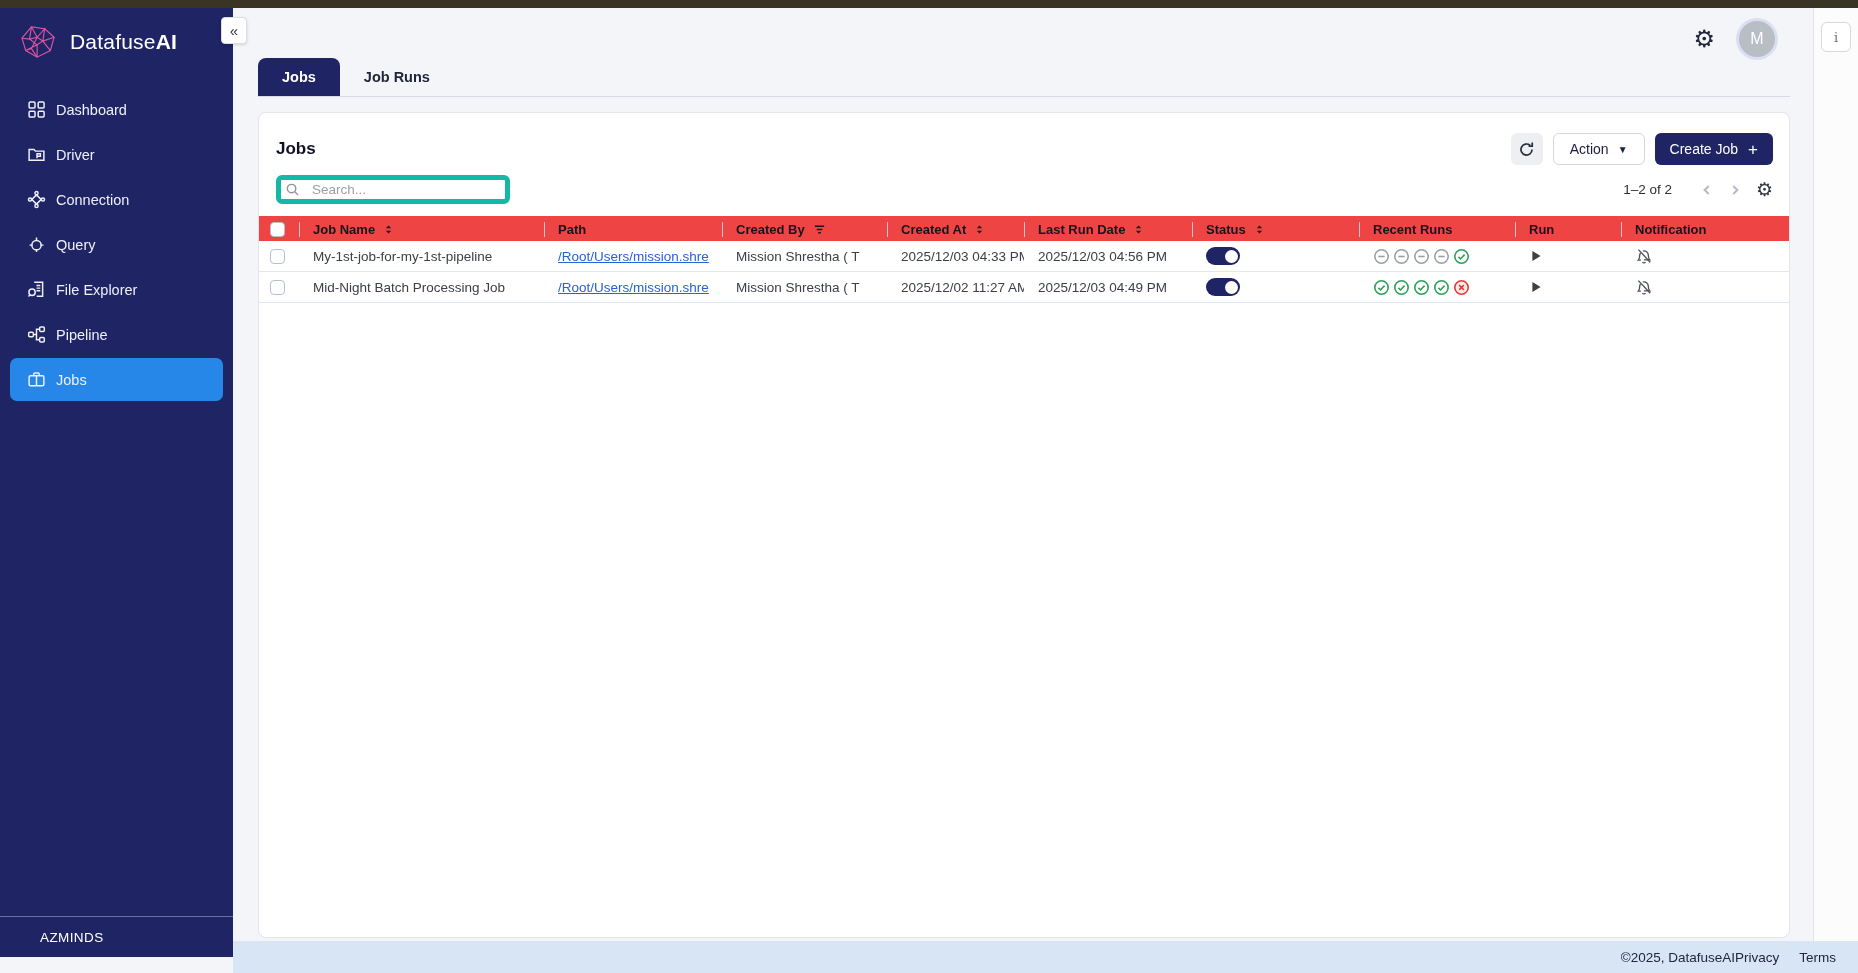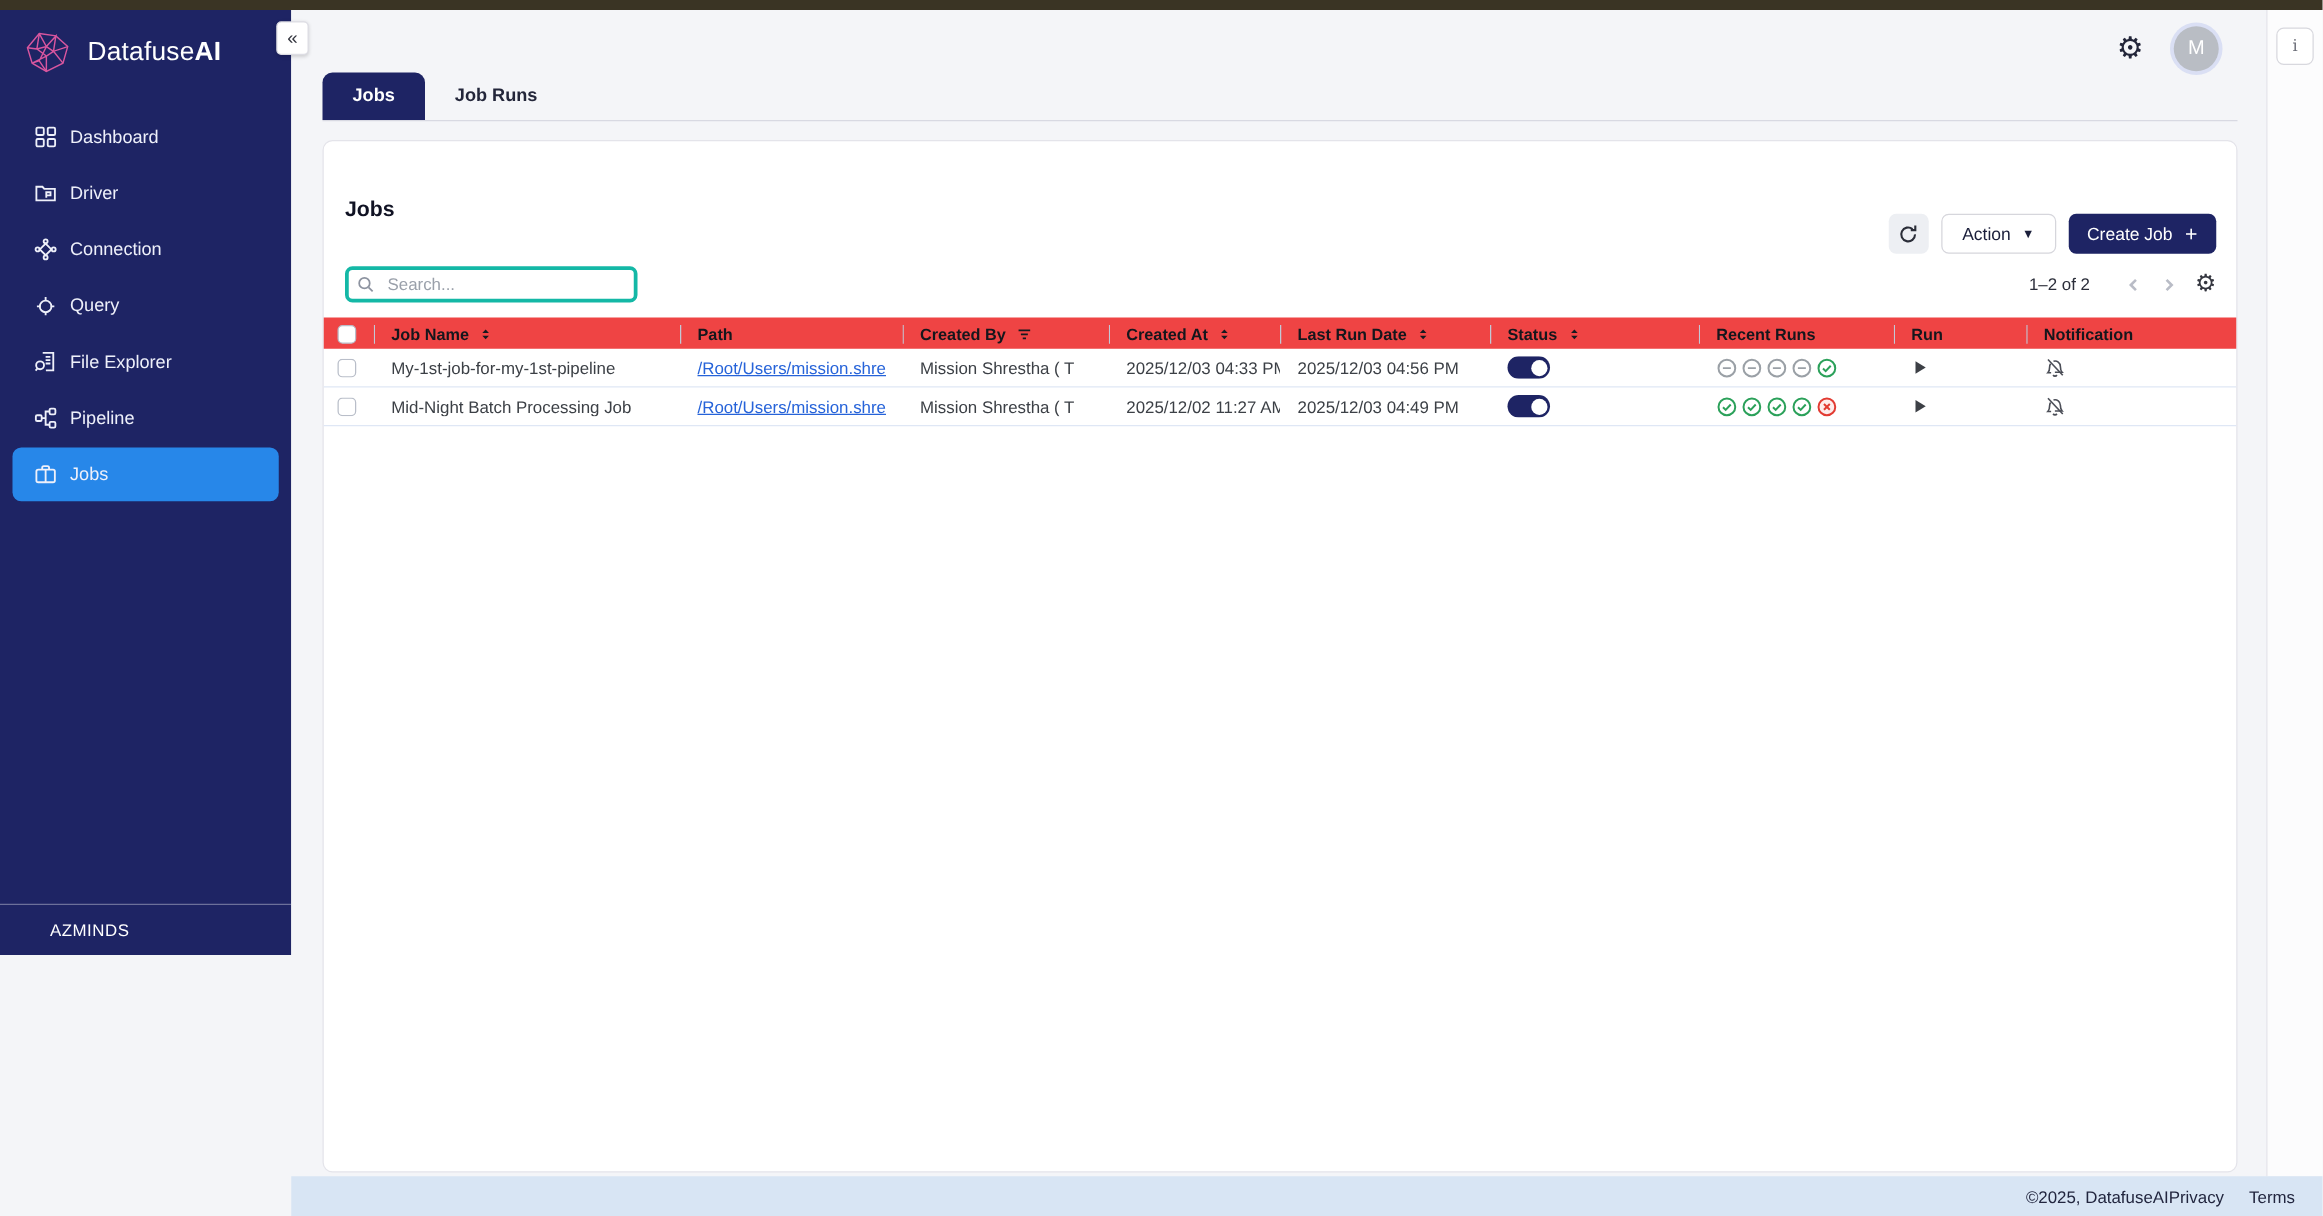--- a/index.html
+++ b/index.html
@@ -3,21 +3,21 @@
 <meta charset="utf-8">
 <style>
   * { margin:0; padding:0; box-sizing:border-box; }
   html,body { width:1858px; height:973px; overflow:hidden;
     font-family:"Liberation Sans", sans-serif; background:#f4f5f8; }
 
   
   .top-strip { position:absolute; left:0; top:0; width:1858px; height:8px; background:#3a3424; }
 
   
-  .sidebar { position:absolute; left:0; top:8px; width:233px; height:756px;
+  .sidebar { position:absolute; left:0; top:8px; width:233px; height:949px;
     background:#1e2464; display:flex; flex-direction:column; color:#f2f3fa; }
   .logo-row { display:flex; align-items:center; gap:10px; padding:16px 0 18px 18px; }
   .logo-row svg { width:42px; height:36px; }
   .brand-text { font-size:21px; color:#fff; letter-spacing:.2px; }
   .brand-text b { font-weight:700; }
   .nav { display:flex; flex-direction:column; gap:2px; padding:10px 10px 0 10px; }
   .nav-item { display:flex; align-items:center; gap:10px; height:43px; border-radius:7px;
     padding-left:17px; font-size:14.5px; color:#eef0fa; cursor:pointer; }
   .nav-item svg { width:19px; height:19px; stroke:#eef0fa; fill:none; stroke-width:1.4; flex:0 0 auto; }
   .nav-item.active { background:#2787e9; }
@@ -46,35 +46,35 @@
 
   .tabbar { position:absolute; left:25px; top:50px; width:1532px; border-bottom:1px solid #d8d9e2;
     display:flex; align-items:flex-end; }
   .tab { padding:11px 24px; font-size:14.5px; color:#23263a; cursor:pointer; border-radius:8px 8px 0 0;font-weight:bold; }
   .tab.active { background:#1e2464; color:#fff; font-weight:700; }
 
   .card { position:absolute; left:25px; top:104px; width:1532px; height:826px; background:#fff;
     border:1px solid #e4e4ea; border-radius:8px; padding:16px 0 0 0; }
   .card-head { display:flex; justify-content:space-between; align-items:center; padding:4px 16px 0 17px; }
   .card-title { font-size:17px; font-weight:700; color:#101223; }
-  .head-btns { display:flex; align-items:center; gap:10px;margin-top:38px; }
+  .head-btns { display:flex; align-items:center; gap:10px; }
   .icon-btn { width:32px; height:32px; border:none; background:#edeff3; border-radius:6px;
     display:flex; align-items:center; justify-content:center; cursor:pointer; }
   .icon-btn svg { width:17px; height:17px; }
   .btn-outline { height:32px; padding:0 16px; background:#fff; border:1px solid #d6d6dc; border-radius:6px;
     font-size:14px; color:#1b1f3b; display:flex; align-items:center; gap:9px; cursor:pointer; }
   .caret { font-size:10px; color:#1b1f3b; }
   .btn-primary { height:32px; padding:0 15px; background:#1e2464; border:none; border-radius:6px;
     color:#fff; font-size:14px; display:flex; align-items:center; gap:10px; cursor:pointer; }
   .btn-primary .plus { font-size:17px; font-weight:400; line-height:1; }
 
   .search-row { display:flex; justify-content:space-between; align-items:center; padding:10px 16px 10px 17px; }
   .search-box { position:relative; width:234px; }
   .search-box svg { position:absolute; left:9px; top:7px; width:15px; height:15px; }
-  .search-box input { width:100%; height:29px; border:3px solid #14b8a6; border-radius:6px;
+  .search-box input { width:100%; height:29px; border:5px solid #14b8a6; border-radius:6px;
     padding:0 8px 0 31px; font-size:13.5px; color:#333; outline:none; background:#fff; }
   .search-box input::placeholder { color:#9aa0aa; }
   .pager { display:flex; align-items:center; gap:14px; }
   .pager-text { font-size:13.5px; color:#2b2e3a; margin-right:14px; }
   .pager-nav { background:none; border:none; cursor:pointer; display:flex; align-items:center; }
   .pager-nav svg { width:14px; height:14px; }
   .pager-gear { background:none; border:none; font-size:19px; color:#34363f; cursor:pointer; line-height:1; }
 
   
   .tbl { width:100%; margin-top:2px; }

